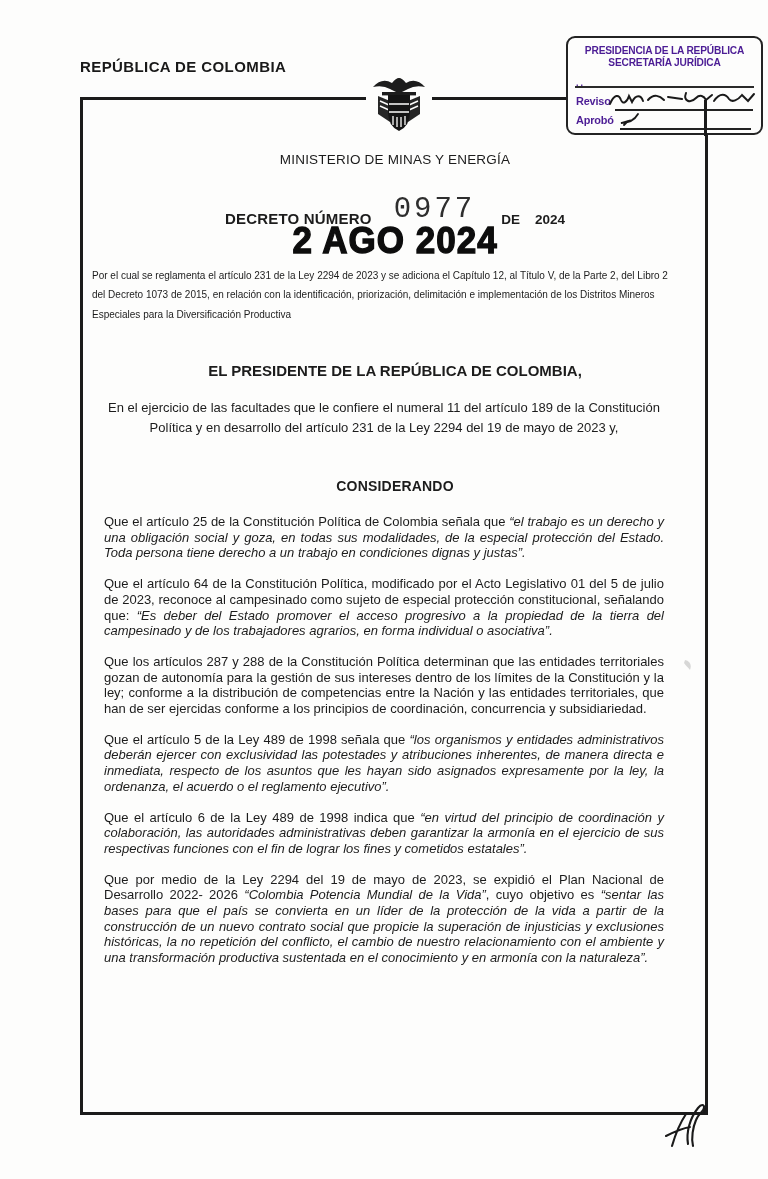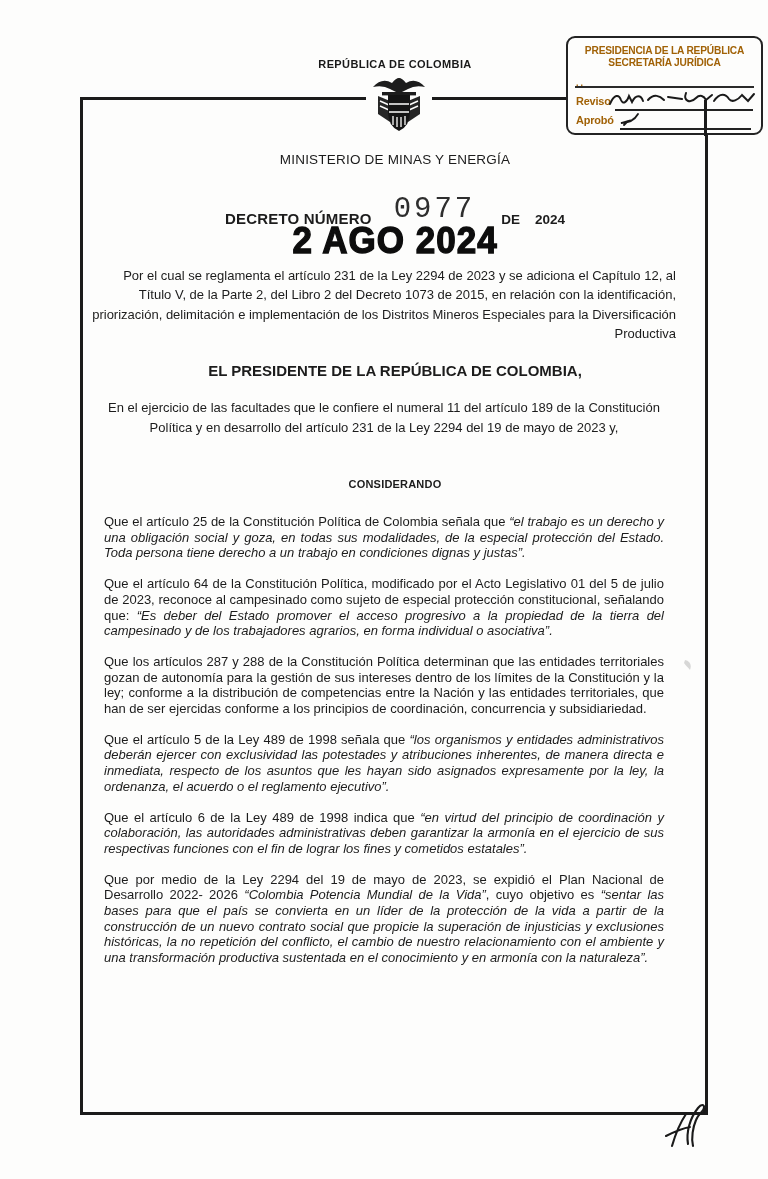--- a/index.html
+++ b/index.html
@@ -10,21 +10,21 @@
     background:#fdfdfc;
     font-family:"Liberation Sans", sans-serif;
     color:#1c1c1c;
     overflow:hidden;
   }
   .abs { position:absolute; }
 
   
   .republic-title {
     left:80px; top:58px; width:630px;
-    text-align:center; font-size:11px; font-weight:bold;
+    font-size:15px; font-weight:bold;
     letter-spacing:.4px; color:#191919; z-index:2;
   }
   .emblem {
     left:366px; top:74px; width:66px; height:68px;
     background:#fdfdfc; z-index:4; text-align:center;
   }
 
   
   .frame {
     left:80px; top:97px; width:628px; height:1018px;
@@ -32,21 +32,21 @@
   }
   .frame-line-over-stamp {
     left:704px; top:100px; width:3px; height:36px;
     background:#1b1b1b; z-index:6;
   }
 
   
   .stamp {
     left:566px; top:36px; width:197px; height:99px;
     background:#fdfdfc; border:2.5px solid #232323; border-radius:9px;
-    z-index:5; font-weight:bold; color:#a16207;
+    z-index:5; font-weight:bold; color:#4c1d95;
   }
   .stamp-line1, .stamp-line2 {
     text-align:center; font-size:10.5px; letter-spacing:-.2px;
     transform:scaleX(.97); white-space:nowrap;
   }
   .stamp-line1 { margin-top:6px; }
   .stamp-divider {
     position:absolute; left:7px; right:7px; top:48px;
     border-top:2.5px solid #2a2a2a;
   }
@@ -78,34 +78,34 @@
   .decree-de { font-size:13.5px; font-weight:bold; }
   .decree-year { font-size:13.5px; font-weight:bold; margin-left:15px;text-align:center; }
   .date-stamp {
     left:80px; top:221px; width:630px; text-align:center; z-index:2;
     font-size:35px; font-weight:900; letter-spacing:1px; color:#0d0d0d;
     -webkit-text-stroke:1.3px #0d0d0d; transform:scaleY(1.04);
   }
 
   
   .subject {
-    left:92px; top:266px; width:584px; text-align:right;
-    font-size:13px; line-height:19.4px; z-index:2;
+    left:92px; top:266px; width:584px; text-align:left;
+    font-size:10px; line-height:19.4px; z-index:2;
   }
   .president-heading {
     left:80px; top:362px; width:630px; text-align:center;
     font-size:15px; font-weight:bold; z-index:2;
   }
   .faculties {
     left:100px; top:398px; width:568px; text-align:center;
     font-size:13px; line-height:20px; z-index:2;
   }
   .considerando-heading {
     left:80px; top:478px; width:630px; text-align:center;
-    font-size:11px; font-weight:bold; letter-spacing:.2px; z-index:2;
+    font-size:14px; font-weight:bold; letter-spacing:.2px; z-index:2;
   }
 
   
   .body-text {
     left:104px; top:514px; width:560px; z-index:2;
     font-size:13px; line-height:15.7px; text-align:justify;
   }
   .body-text p { margin-bottom:15px; }
   .body-text i { font-style:italic;margin-top:39px; }
 

